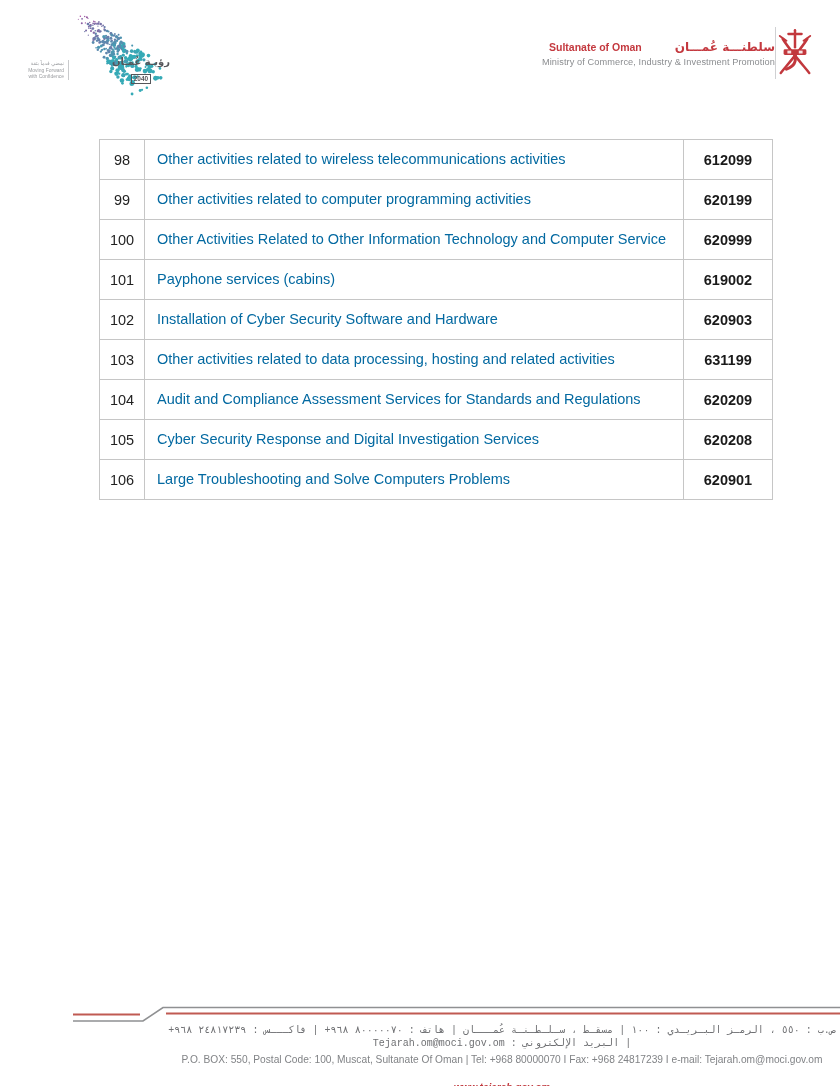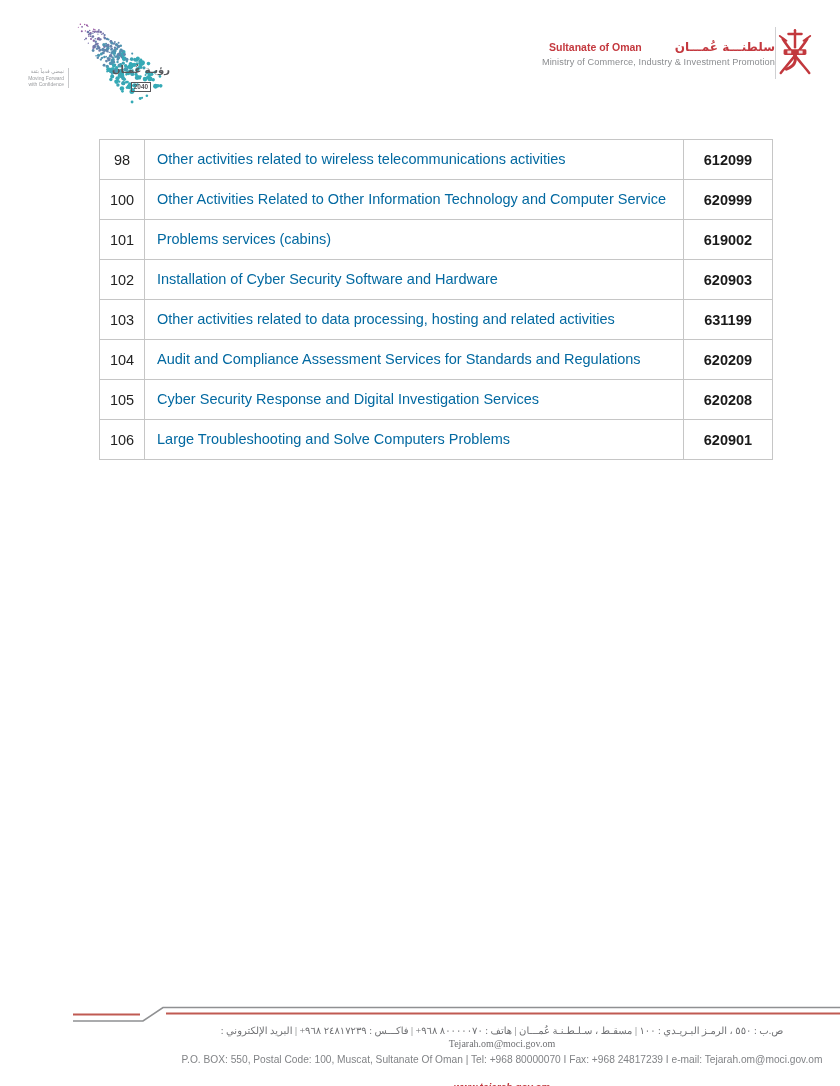--- a/index.html
+++ b/index.html
@@ -1,20 +1,20 @@
 <!DOCTYPE html>
 <html><head>
 <meta charset="utf-8">
 <style>
   html,body{margin:0;padding:0;}
   body{width:840px;height:1086px;background:#ffffff;position:relative;
        font-family:"Liberation Sans",sans-serif;overflow:hidden;}
 
   
-  .vision-logo{position:absolute;left:24px;top:8px;width:170px;height:104px;}
+  .vision-logo{position:absolute;left:24px;top:0;width:170px;height:104px;}
   #vision-dots{position:absolute;left:14px;top:2px;}
   .vision-caption{position:absolute;left:2px;top:60px;width:38px;text-align:right;
        color:#9b9da0;font-size:5px;line-height:6.5px;padding-right:4px;
        border-right:1px solid #c9cacc;}
   .vision-caption .ar{font-family:"DejaVu Sans",sans-serif;}
   .vision-wordmark{position:absolute;left:88px;top:56px;color:#55565a;text-align:center;}
   .vision-wordmark .ar{font-family:"DejaVu Sans",sans-serif;font-weight:bold;font-size:10px;line-height:11px;}
   .vision-wordmark .yr{display:inline-block;font-size:6.5px;font-weight:bold;
        border:1px solid #55565a;padding:0 2px;margin-top:1px;line-height:8px;}
 
@@ -33,21 +33,21 @@
   table.activities{position:absolute;left:99px;top:139px;border-collapse:collapse;}
   table.activities td{border:1px solid #c6c6c6;vertical-align:middle;}
   table.activities tr{height:40px;}
   .td-no{width:42px;text-align:center;font-size:14.5px;color:#1f1f1f;}
   .td-activity{width:514px;padding:1px 12px;font-size:14.5px;color:#0369a1;line-height:27px;}
   .td-code{width:86px;text-align:center;font-weight:bold;font-size:14.5px;color:#1a1a1a;}
 
   
   .footer-divider{position:absolute;left:0;top:1000px;}
   .footer-text{position:absolute;left:168px;right:4px;top:1024px;text-align:center;}
-  .f-ar{font-size:10px;color:#6f7073;font-family:Liberation Serif, serif;direction:rtl;line-height:13px;}
+  .f-ar{font-size:10px;color:#6f7073;font-family:Liberation Mono, monospace;direction:rtl;line-height:13px;}
   .f-en{font-size:10.2px;color:#818386;margin-top:4px;line-height:12px;}
   .f-url{font-size:10px;font-weight:bold;color:#c13a3f;margin-top:16px;font-style:italic;}
 </style>
 </head>
 <body>
 
 <div class="page">
 
   <div class="vision-logo">
     <svg id="vision-dots" width="150" height="104" viewBox="0 0 112 78">
@@ -377,27 +377,32 @@
   </div>
 
   <table class="activities">
     <tbody>
       <tr>
         <td class="td-no">98</td>
         <td class="td-activity">Other activities related to wireless telecommunications activities</td>
         <td class="td-code">612099</td>
       </tr>
       <tr>
+        <td class="td-no">99</td>
+        <td class="td-activity">Other activities related to computer programming activities</td>
+        <td class="td-code">620199</td>
+      </tr>
+      <tr>
         <td class="td-no">100</td>
         <td class="td-activity">Other Activities Related to Other Information Technology and Computer Service</td>
         <td class="td-code">620999</td>
       </tr>
       <tr>
         <td class="td-no">101</td>
-        <td class="td-activity">Problems services (cabins)</td>
+        <td class="td-activity">Payphone services (cabins)</td>
         <td class="td-code">619002</td>
       </tr>
       <tr>
         <td class="td-no">102</td>
         <td class="td-activity">Installation of Cyber Security Software and Hardware</td>
         <td class="td-code">620903</td>
       </tr>
       <tr>
         <td class="td-no">103</td>
         <td class="td-activity">Other activities related to data processing, hosting and related activities</td>

